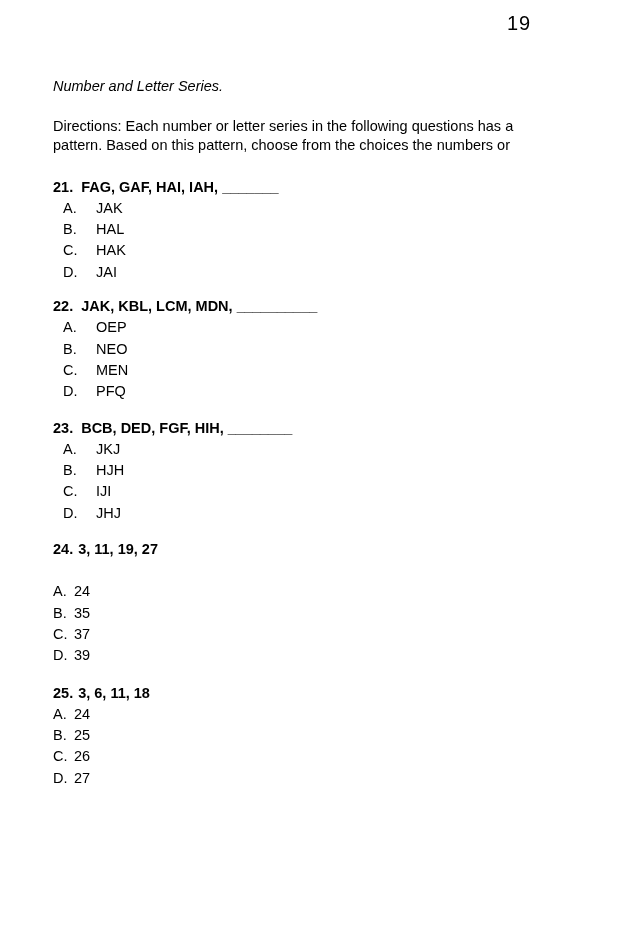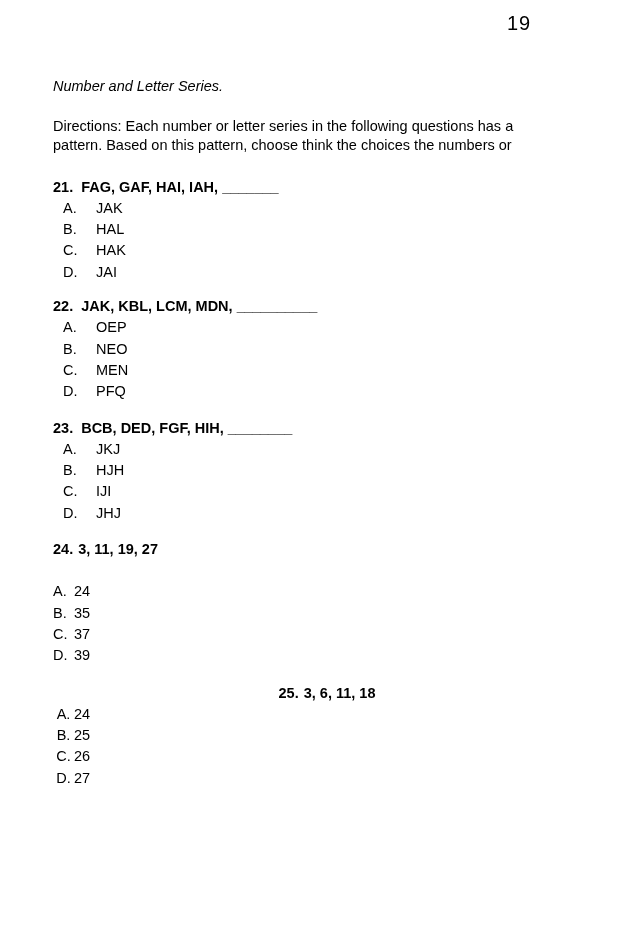--- a/index.html
+++ b/index.html
@@ -39,21 +39,21 @@
     line-height: 19.3px;
   }
   .directions .dir-line { white-space: nowrap; }
   .dir-label { font-weight: normal; }
   
   .q { line-height: 21.3px; }
   .q:nth-child(1) { margin-top: 21px; }
   .q:nth-child(2) { margin-top: 13px; }
   .q:nth-child(3) { margin-top: 15px; }
   .q:nth-child(4) { margin-top: 15px; }
-  .q:nth-child(5) { margin-top: 16px; text-align: center; }
+  .q:nth-child(5) { margin-top: 16px; }
   .q:nth-child(6) { margin-top: 13px; }
   .q-header { white-space: nowrap; font-weight: bold; }
   .q .q-series { margin-left: 8px; }
   .q.flush .q-series, .q.flush-gap .q-series { margin-left: 5px; }
   .opt { display: flex; white-space: nowrap; }
   .indented .opt { padding-left: 10px; }
   .indented .opt-letter { display: inline-block; width: 33px; }
   .flush .opt-letter, .flush-gap .opt-letter { display: inline-block; width: 21px; }
   .flush-gap .options { margin-top: 21px; }
   .sub-mark {
@@ -68,21 +68,21 @@
 <body>
 
 <div class="page-number">19</div>
 
 <div class="content">
 
   <div class="title">Number and Letter Series.</div>
 
   <div class="directions">
     <div class="dir-line"><span class="dir-label">Directions</span><span>: Each number or letter series in the following questions has a</span></div>
-    <div class="dir-line">pattern. Based on this pattern, choose think the choices the numbers or</div>
+    <div class="dir-line">pattern. Based on this pattern, choose from the choices the numbers or</div>
   </div>
 
   <div>
       <div class="q indented">
     <div class="q-header">
       <span class="q-num">21.</span><span class="q-series">FAG, GAF, HAI, IAH, _______</span>
     </div>
     <div class="options">
           <div class="opt">
     <span class="opt-letter">A.</span>

